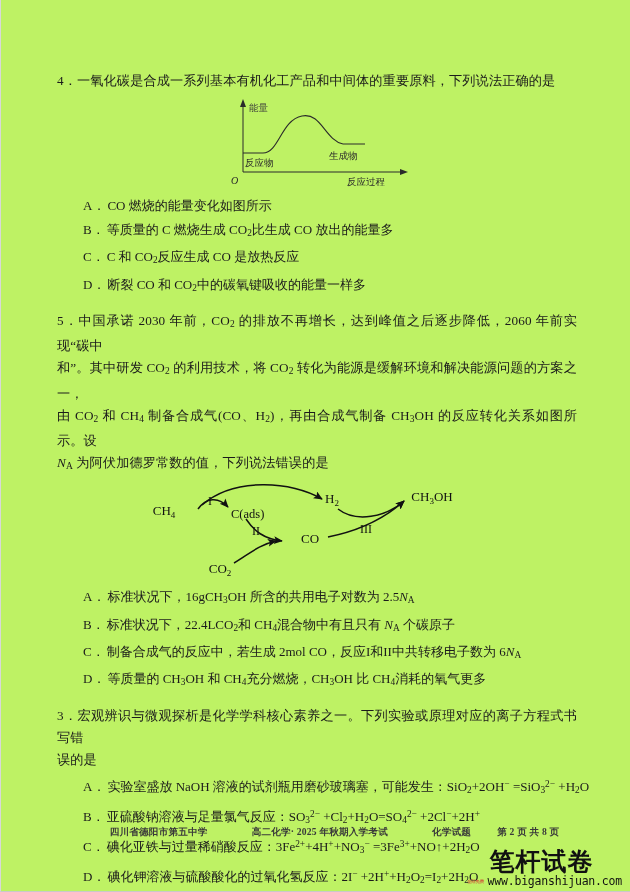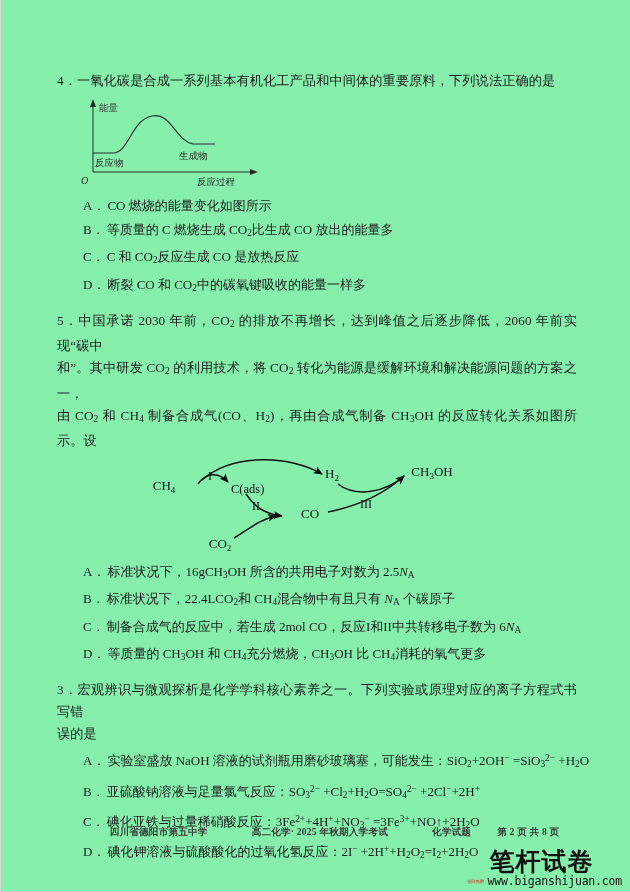--- a/index.html
+++ b/index.html
@@ -11,21 +11,21 @@
     width: 630px;
     height: 892px;
     position: relative;
     font-family: "Liberation Serif", "DejaVu Serif", serif;
     color: #1b1b1b;
     overflow: hidden;
   }
   .page {
     position: absolute;
     inset: 0;
-    background: #86efac;
+    background: #bef264;
     border-left: 1px solid #d8d8d8;
     border-bottom: 1px solid #c9c9c9;
     box-sizing: border-box;
   }
   .content {
     position: absolute;
     left: 56px;
     top: 70px;
     width: 520px;
   }
@@ -50,20 +50,21 @@
     white-space: nowrap;
   }
   .opt .lbl { margin-right: 2px; }
   sub { font-size: 0.72em; vertical-align: -0.25em; }
   sup { font-size: 0.72em; vertical-align: 0.42em; }
   .ital { font-style: italic; }
 
   
   .fig-energy {
     display: flex;
+    justify-content: center;
     margin: 4px 0 6px 0;
   }
   .fig-energy svg { display: block; }
 
   
   .fig-scheme {
     display: flex;
     justify-content: center;
     margin: 6px 0 6px 0;
   }
@@ -169,20 +170,21 @@
         <div class="opt">
           <span class="lbl">D．</span><span>断裂 CO 和 CO<sub>2</sub>中的碳氧键吸收的能量一样多</span>
         </div>
       </div>
     </div>
 
     <div class="q" style="margin-top:10px;">
       <div class="q-line">5．中国承诺 2030 年前，CO<sub>2</sub> 的排放不再增长，达到峰值之后逐步降低，2060 年前实现“碳中</div>
       <div class="q-line">和”。其中研发 CO<sub>2</sub> 的利用技术，将 CO<sub>2</sub> 转化为能源是缓解环境和解决能源问题的方案之一，</div>
       <div class="q-line">由 CO<sub>2</sub> 和 CH<sub>4</sub> 制备合成气(CO、H<sub>2</sub>)，再由合成气制备 CH<sub>3</sub>OH 的反应转化关系如图所示。设</div>
+      <div class="q-line"><span class="ital">N</span><sub>A</sub> 为阿伏加德罗常数的值，下列说法错误的是</div>
 
       <div class="fig-scheme">
         <svg width="350" height="96" viewBox="0 0 350 96">
           <defs>
             <marker id="ah" markerWidth="7" markerHeight="7" refX="5.4" refY="2.6" orient="auto">
               <path d="M0,0 L6,2.6 L0,5.2 L1.3,2.6 z" fill="#111"></path>
             </marker>
           </defs>
 
           <path d="M56,26 C64,15 76,13 86,24" fill="none" stroke="#111" stroke-width="1.5" marker-end="url(#ah)"></path>

